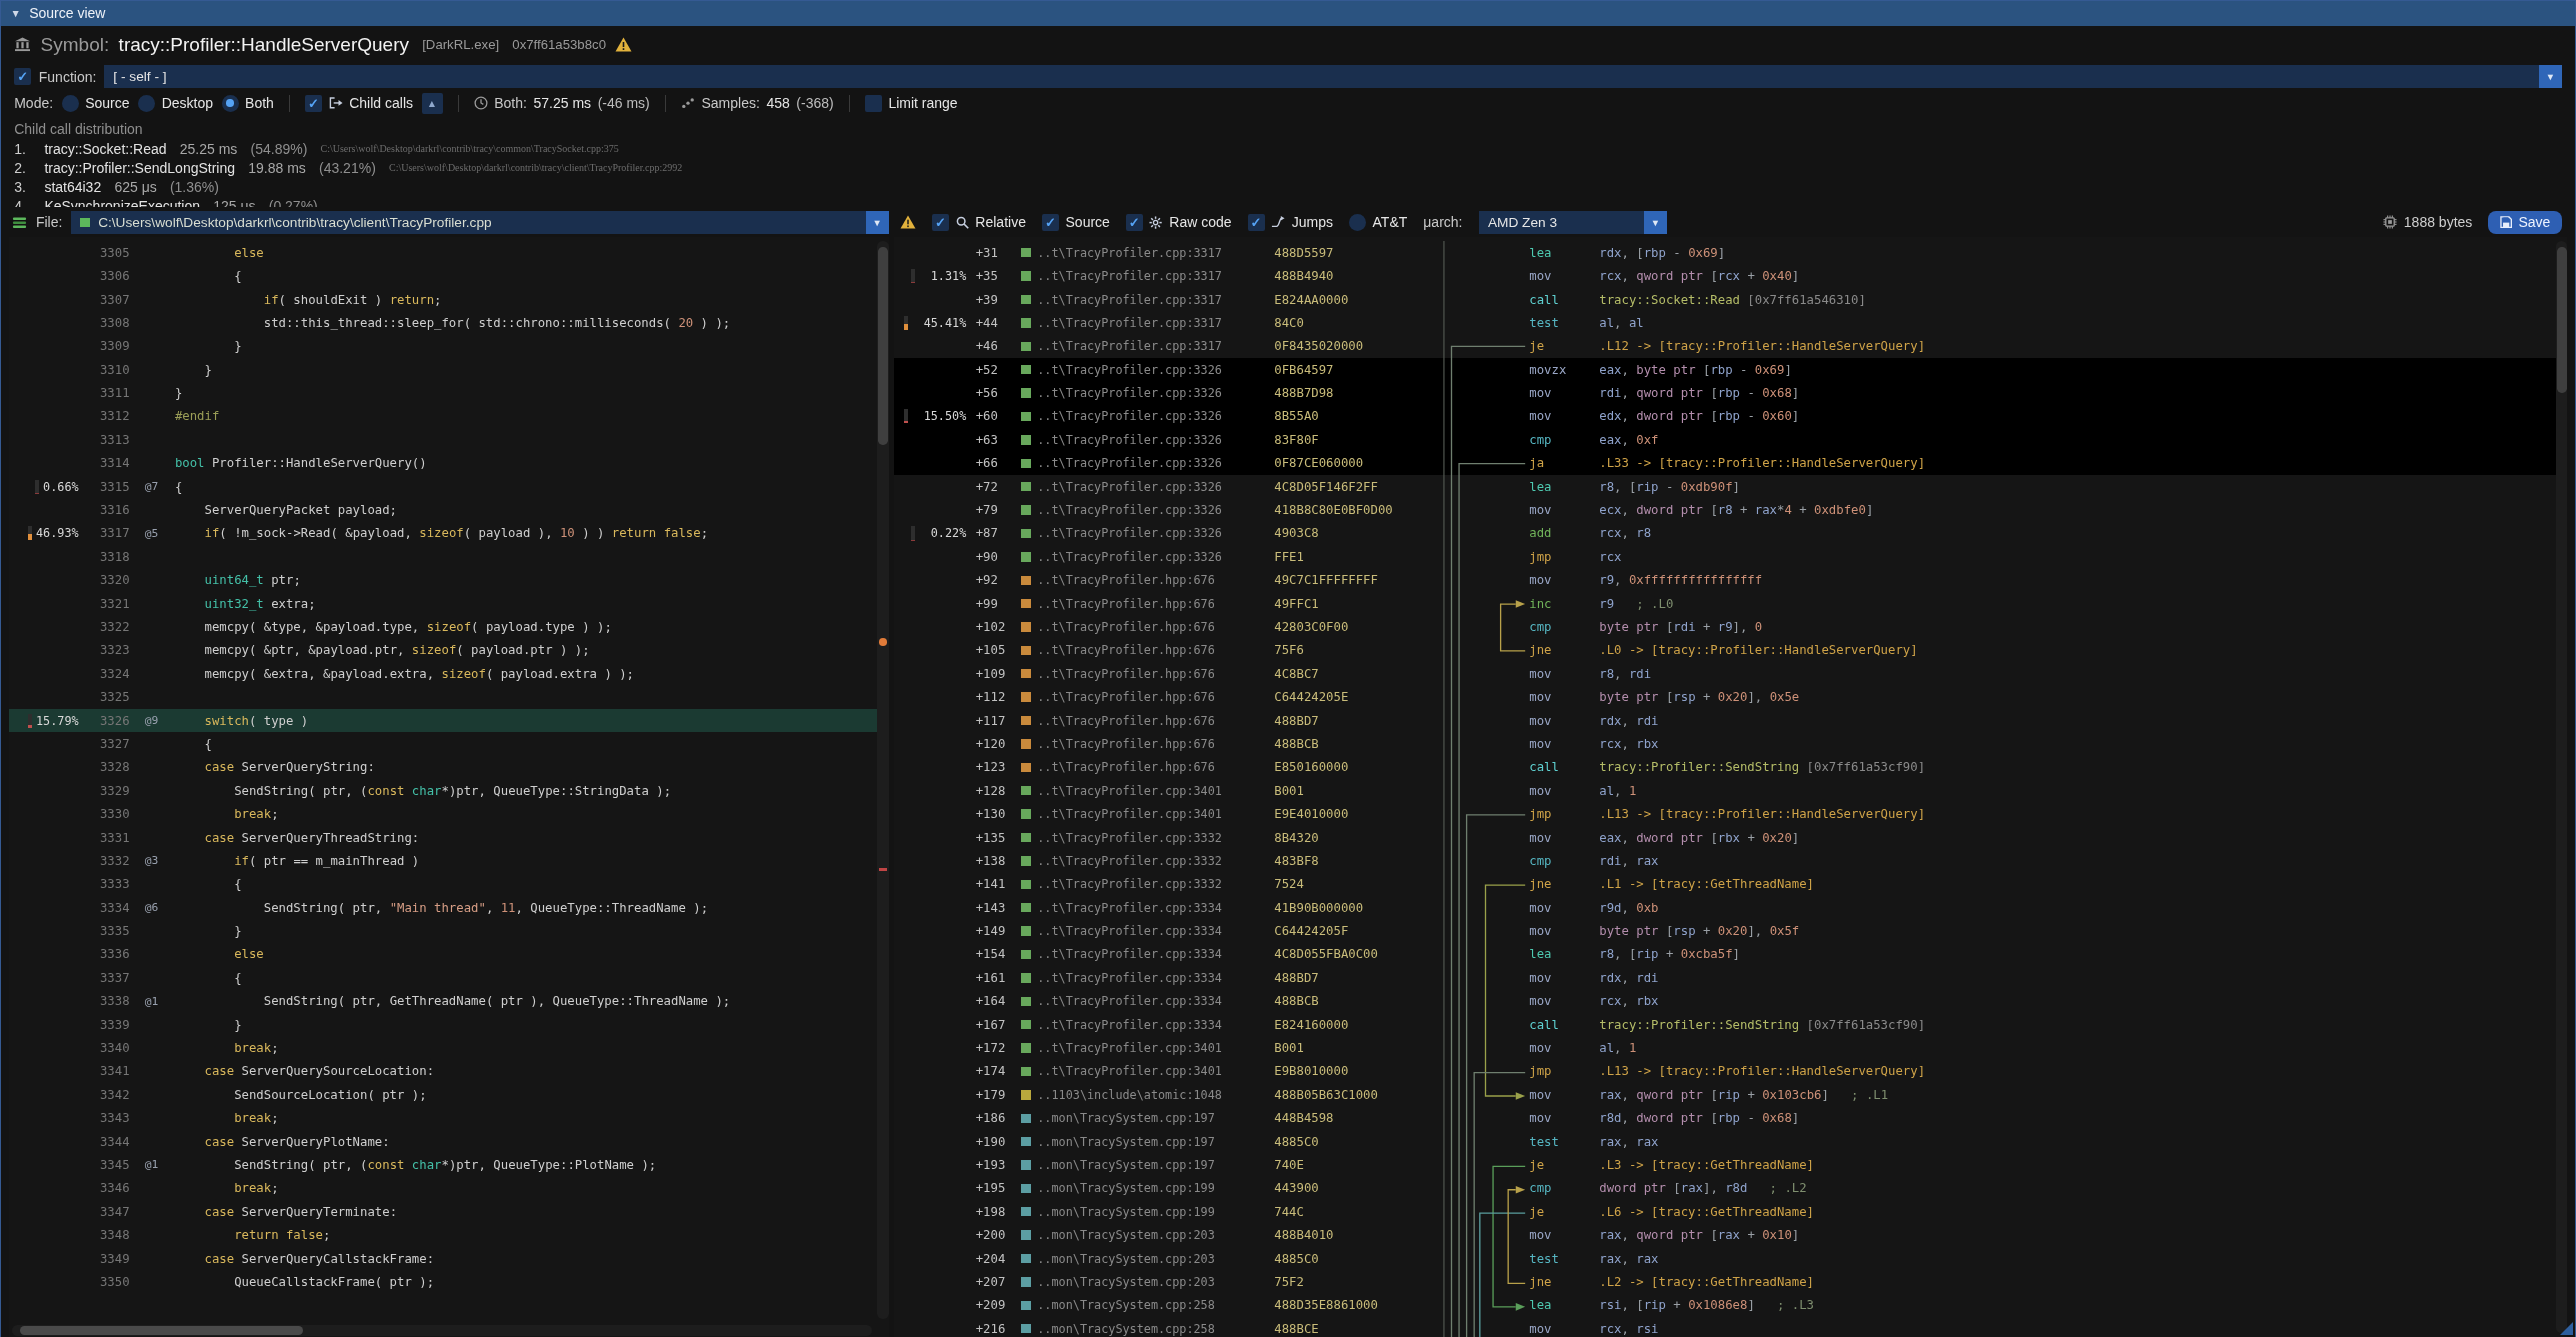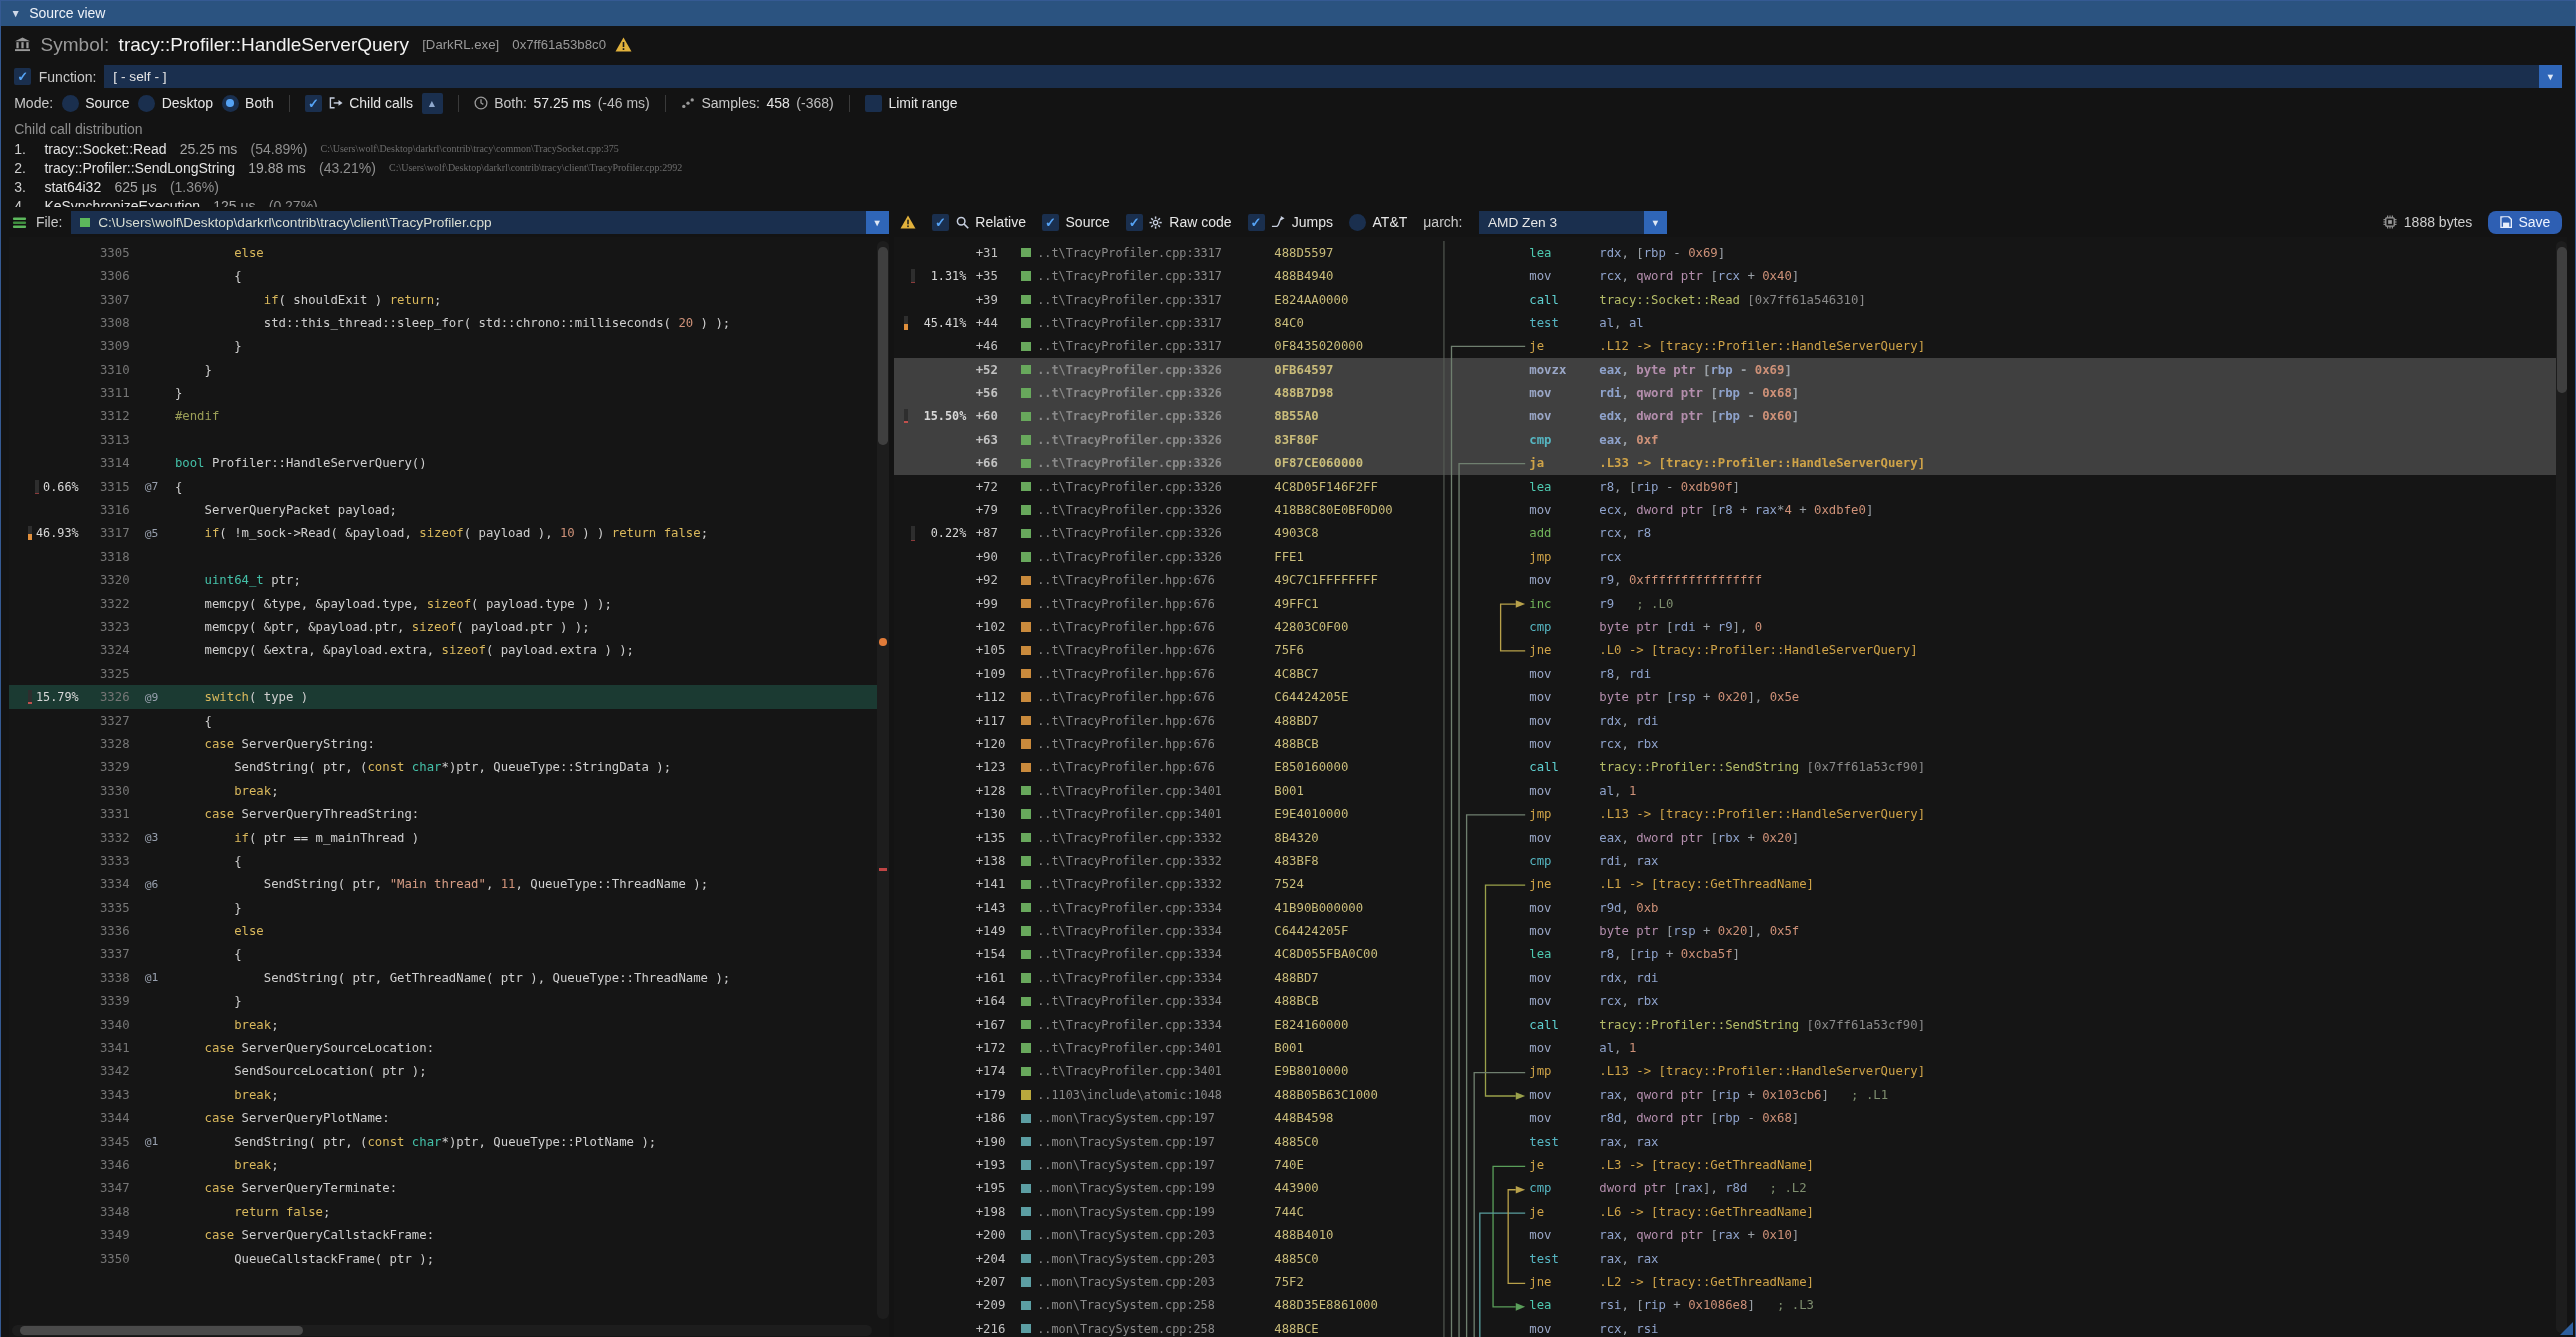--- a/index.html
+++ b/index.html
@@ -69,21 +69,21 @@
   .pfill{position:absolute;bottom:0;left:0;width:100%;}
   .ptext{color:#d8d8d8;font-size:11.8px;}
   .lnum{width:51px;flex:none;text-align:right;color:#767676;padding-right:11.3px;box-sizing:content-box;}
   .lmark{width:34px;flex:none;color:#98a0ae;font-size:11.3px;padding-left:3.8px;box-sizing:border-box;}
   .lcode{color:#cfcfcf;}
   .tk-kw{color:#d9b85c;} .tk-ty{color:#44c0a8;} .tk-num{color:#ce9178;}
   .tk-str{color:#d69d85;} .tk-pre{color:#9b9e57;}
   
   .asm-row{display:flex;align-items:center;height:23.4px;font-family:"DejaVu Sans Mono",monospace;
     font-size:12.3px;white-space:pre;}
-  .asm-row.sel{background:#404040;font-weight:bold;}
+  .asm-row.sel{background:#000000;}
   .a-pct{width:72px;flex:none;display:flex;align-items:center;justify-content:flex-end;gap:16px;}
   .a-off{width:55px;flex:none;color:#c2c2c2;padding-left:9.4px;box-sizing:border-box;}
   .a-src{width:253px;flex:none;display:flex;align-items:center;gap:6.6px;overflow:hidden;}
   .a-srctext{color:#8a8a8a;font-size:11.8px;}
   .a-bytes{width:168px;flex:none;color:#c9bc7a;}
   .a-gut{width:87px;flex:none;}
   .a-mn{width:70px;flex:none;}
   .a-ops{flex:1;overflow:hidden;}
   .mn-mov{color:#9aa7c7;} .mn-lea{color:#4ec9b0;} .mn-cmp{color:#56b6c2;}
   .mn-add{color:#71b35a;} .mn-call{color:#5fd0d0;} .mn-jmp{color:#cfa348;}
@@ -357,20 +357,21 @@
           <div class="src-row"><div class="pct-cell"></div><div class="lnum">3310</div><div class="lmark"></div><div class="lcode"><span>    </span><span>}</span></div></div>
           <div class="src-row"><div class="pct-cell"></div><div class="lnum">3311</div><div class="lmark"></div><div class="lcode"><span>}</span></div></div>
           <div class="src-row"><div class="pct-cell"></div><div class="lnum">3312</div><div class="lmark"></div><div class="lcode"><span class="tk-pre">#endif</span></div></div>
           <div class="src-row"><div class="pct-cell"></div><div class="lnum">3313</div><div class="lmark"></div><div class="lcode"></div></div>
           <div class="src-row"><div class="pct-cell"></div><div class="lnum">3314</div><div class="lmark"></div><div class="lcode"><span class="tk-ty">bool</span><span> </span><span>Profiler</span><span>:</span><span>:</span><span>HandleServerQuery</span><span>(</span><span>)</span></div></div>
           <div class="src-row"><div class="pct-cell"><span class="pbar"><span class="pfill" style="height: 6%; background: rgb(138, 58, 58);"></span></span><span class="ptext">0.66%</span></div><div class="lnum">3315</div><div class="lmark">@7</div><div class="lcode"><span>{</span></div></div>
           <div class="src-row"><div class="pct-cell"></div><div class="lnum">3316</div><div class="lmark"></div><div class="lcode"><span>    </span><span>ServerQueryPacket</span><span> </span><span>payload</span><span>;</span></div></div>
           <div class="src-row"><div class="pct-cell"><span class="pbar"><span class="pfill" style="height: 46.93%; background: rgb(224, 143, 60);"></span></span><span class="ptext">46.93%</span></div><div class="lnum">3317</div><div class="lmark">@5</div><div class="lcode"><span>    </span><span class="tk-kw">if</span><span>(</span><span> </span><span>!</span><span>m_sock</span><span>-</span><span>&gt;</span><span>Read</span><span>(</span><span> </span><span>&amp;</span><span>payload</span><span>,</span><span> </span><span class="tk-kw">sizeof</span><span>(</span><span> </span><span>payload</span><span> </span><span>)</span><span>,</span><span> </span><span class="tk-num">10</span><span> </span><span>)</span><span> </span><span>)</span><span> </span><span class="tk-kw">return</span><span> </span><span class="tk-kw">false</span><span>;</span></div></div>
           <div class="src-row"><div class="pct-cell"></div><div class="lnum">3318</div><div class="lmark"></div><div class="lcode"></div></div>
           <div class="src-row"><div class="pct-cell"></div><div class="lnum">3320</div><div class="lmark"></div><div class="lcode"><span>    </span><span class="tk-ty">uint64_t</span><span> </span><span>ptr</span><span>;</span></div></div>
+          <div class="src-row"><div class="pct-cell"></div><div class="lnum">3321</div><div class="lmark"></div><div class="lcode"><span>    </span><span class="tk-ty">uint32_t</span><span> </span><span>extra</span><span>;</span></div></div>
           <div class="src-row"><div class="pct-cell"></div><div class="lnum">3322</div><div class="lmark"></div><div class="lcode"><span>    </span><span>memcpy</span><span>(</span><span> </span><span>&amp;</span><span>type</span><span>,</span><span> </span><span>&amp;</span><span>payload</span><span>.</span><span>type</span><span>,</span><span> </span><span class="tk-kw">sizeof</span><span>(</span><span> </span><span>payload</span><span>.</span><span>type</span><span> </span><span>)</span><span> </span><span>)</span><span>;</span></div></div>
           <div class="src-row"><div class="pct-cell"></div><div class="lnum">3323</div><div class="lmark"></div><div class="lcode"><span>    </span><span>memcpy</span><span>(</span><span> </span><span>&amp;</span><span>ptr</span><span>,</span><span> </span><span>&amp;</span><span>payload</span><span>.</span><span>ptr</span><span>,</span><span> </span><span class="tk-kw">sizeof</span><span>(</span><span> </span><span>payload</span><span>.</span><span>ptr</span><span> </span><span>)</span><span> </span><span>)</span><span>;</span></div></div>
           <div class="src-row"><div class="pct-cell"></div><div class="lnum">3324</div><div class="lmark"></div><div class="lcode"><span>    </span><span>memcpy</span><span>(</span><span> </span><span>&amp;</span><span>extra</span><span>,</span><span> </span><span>&amp;</span><span>payload</span><span>.</span><span>extra</span><span>,</span><span> </span><span class="tk-kw">sizeof</span><span>(</span><span> </span><span>payload</span><span>.</span><span>extra</span><span> </span><span>)</span><span> </span><span>)</span><span>;</span></div></div>
           <div class="src-row"><div class="pct-cell"></div><div class="lnum">3325</div><div class="lmark"></div><div class="lcode"></div></div>
           <div class="src-row sel"><div class="pct-cell"><span class="pbar"><span class="pfill" style="height: 15.79%; background: rgb(192, 80, 77);"></span></span><span class="ptext">15.79%</span></div><div class="lnum">3326</div><div class="lmark">@9</div><div class="lcode"><span>    </span><span class="tk-kw">switch</span><span>(</span><span> </span><span>type</span><span> </span><span>)</span></div></div>
           <div class="src-row"><div class="pct-cell"></div><div class="lnum">3327</div><div class="lmark"></div><div class="lcode"><span>    </span><span>{</span></div></div>
           <div class="src-row"><div class="pct-cell"></div><div class="lnum">3328</div><div class="lmark"></div><div class="lcode"><span>    </span><span class="tk-kw">case</span><span> </span><span>ServerQueryString</span><span>:</span></div></div>
           <div class="src-row"><div class="pct-cell"></div><div class="lnum">3329</div><div class="lmark"></div><div class="lcode"><span>        </span><span>SendString</span><span>(</span><span> </span><span>ptr</span><span>,</span><span> </span><span>(</span><span class="tk-kw">const</span><span> </span><span class="tk-ty">char</span><span>*</span><span>)</span><span>ptr</span><span>,</span><span> </span><span>QueueType</span><span>:</span><span>:</span><span>StringData</span><span> </span><span>)</span><span>;</span></div></div>
           <div class="src-row"><div class="pct-cell"></div><div class="lnum">3330</div><div class="lmark"></div><div class="lcode"><span>        </span><span class="tk-kw">break</span><span>;</span></div></div>
           <div class="src-row"><div class="pct-cell"></div><div class="lnum">3331</div><div class="lmark"></div><div class="lcode"><span>    </span><span class="tk-kw">case</span><span> </span><span>ServerQueryThreadString</span><span>:</span></div></div>

